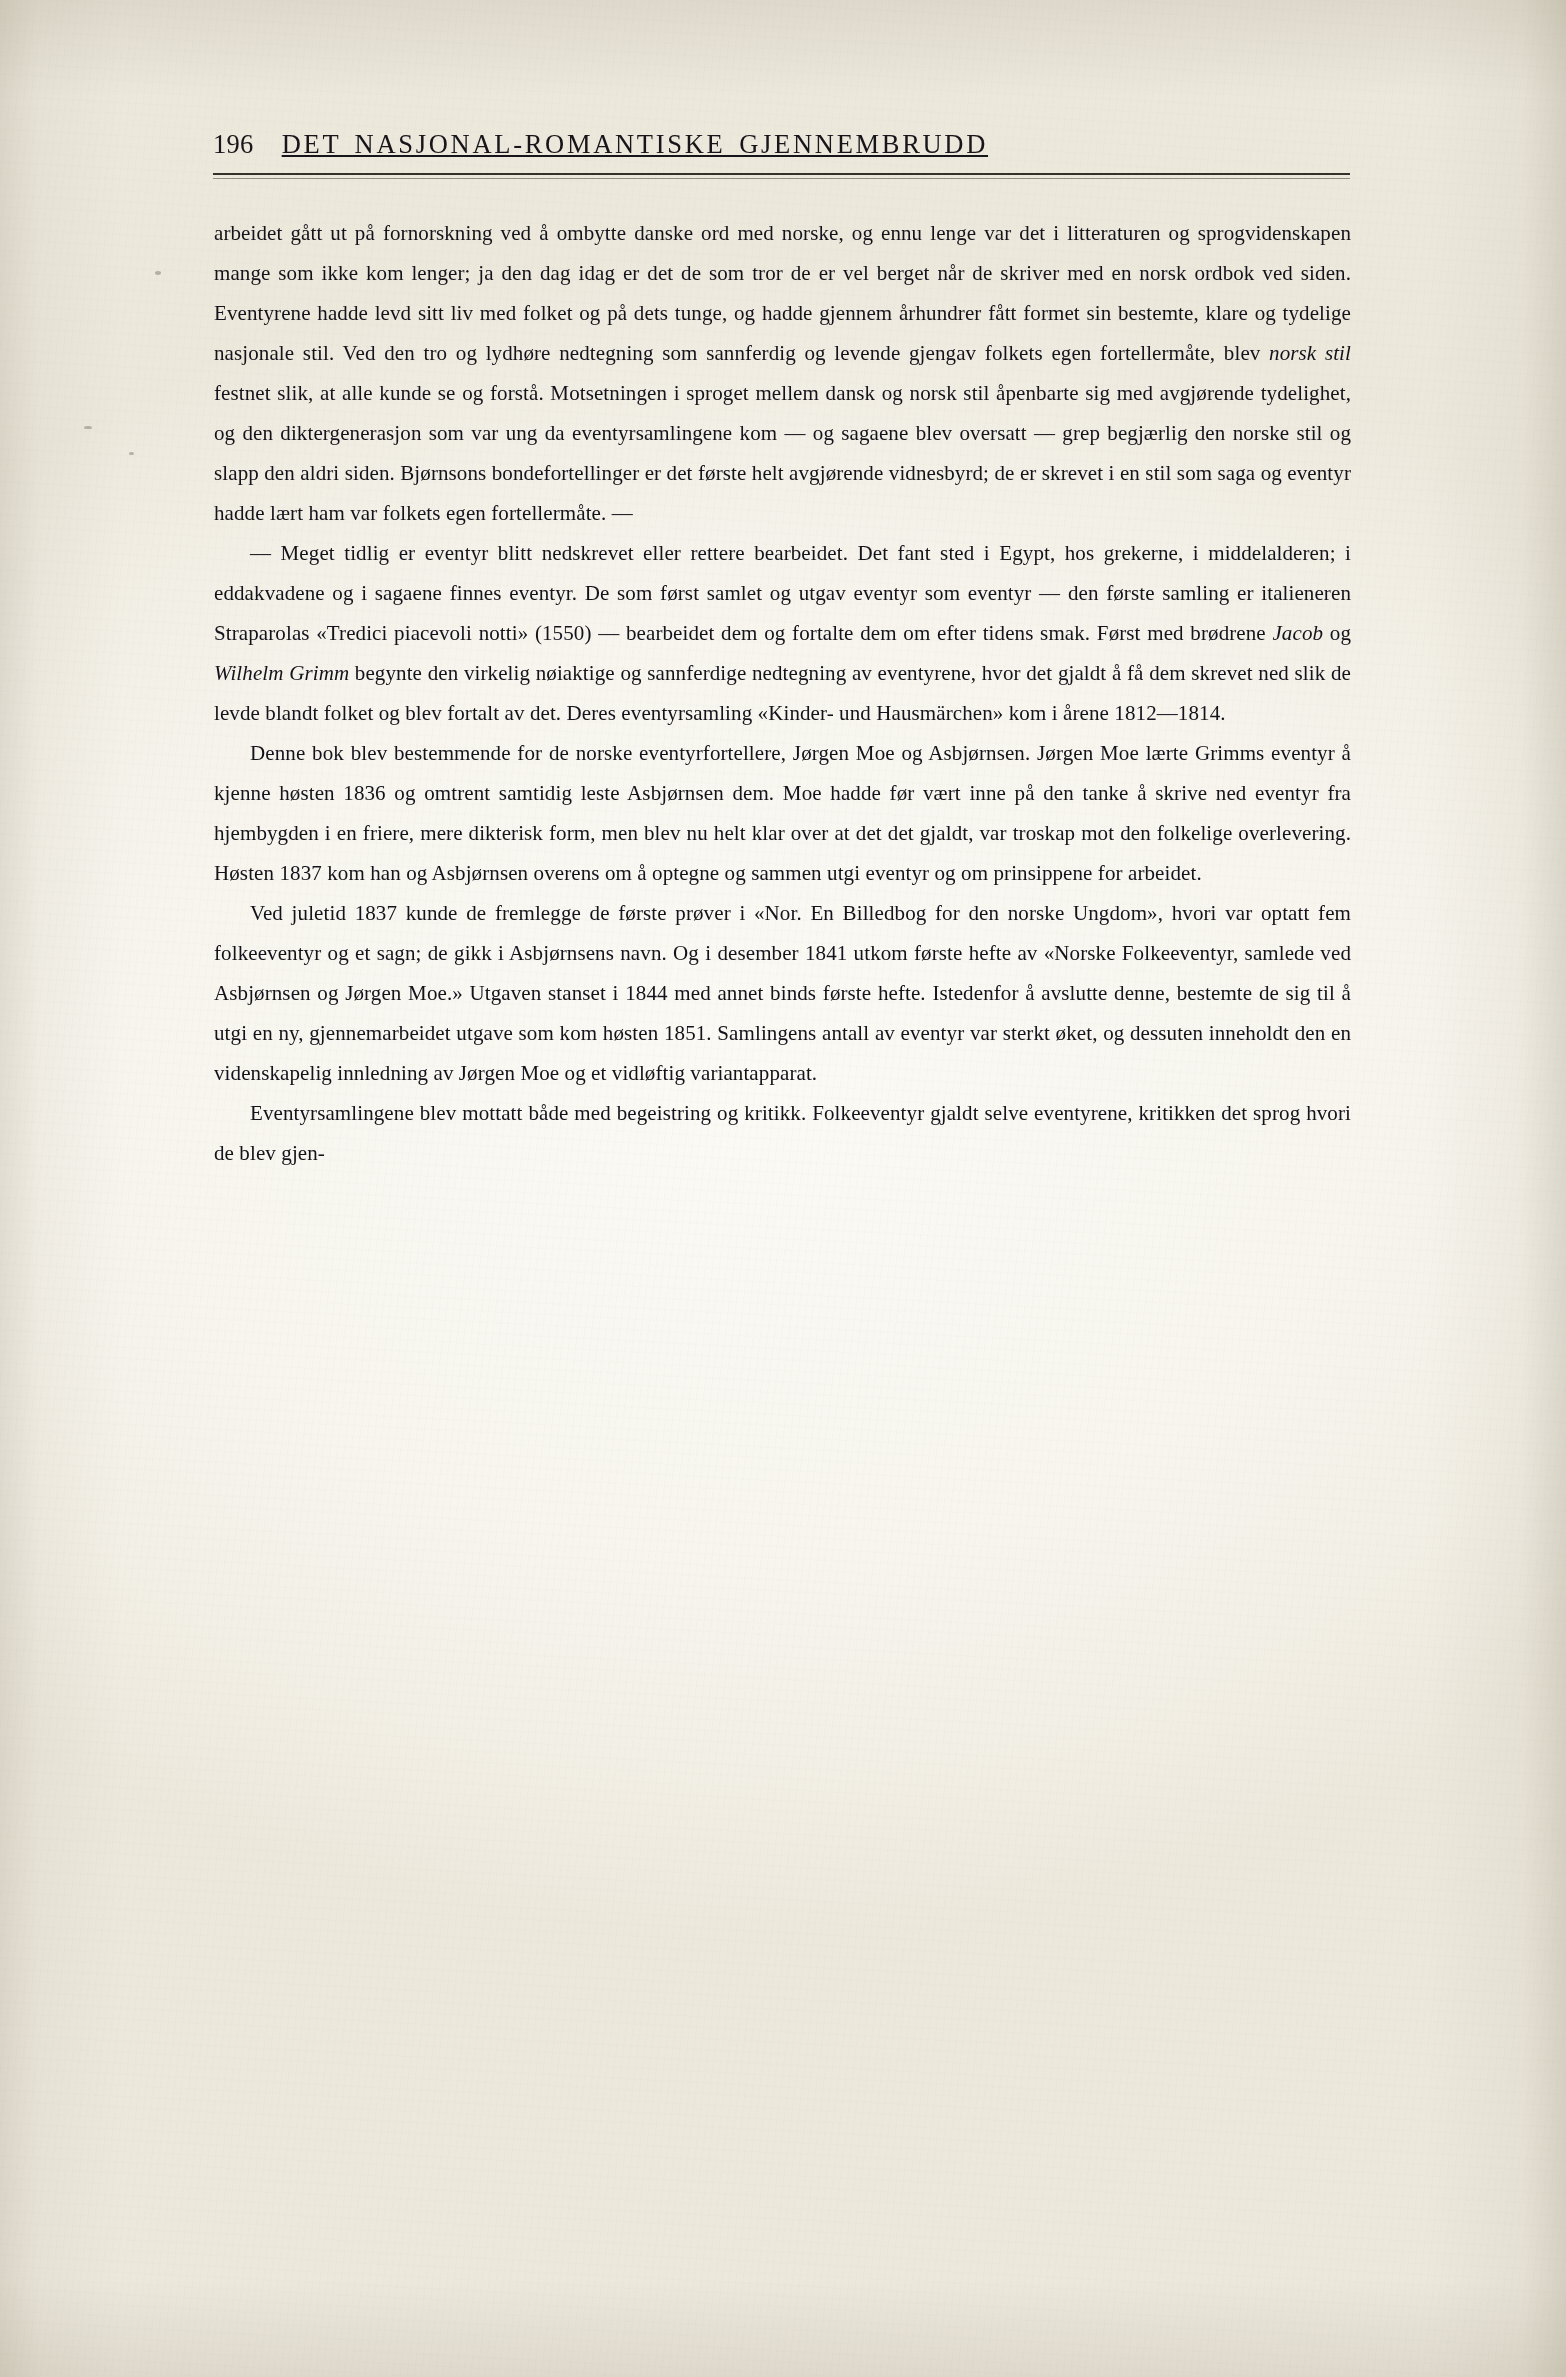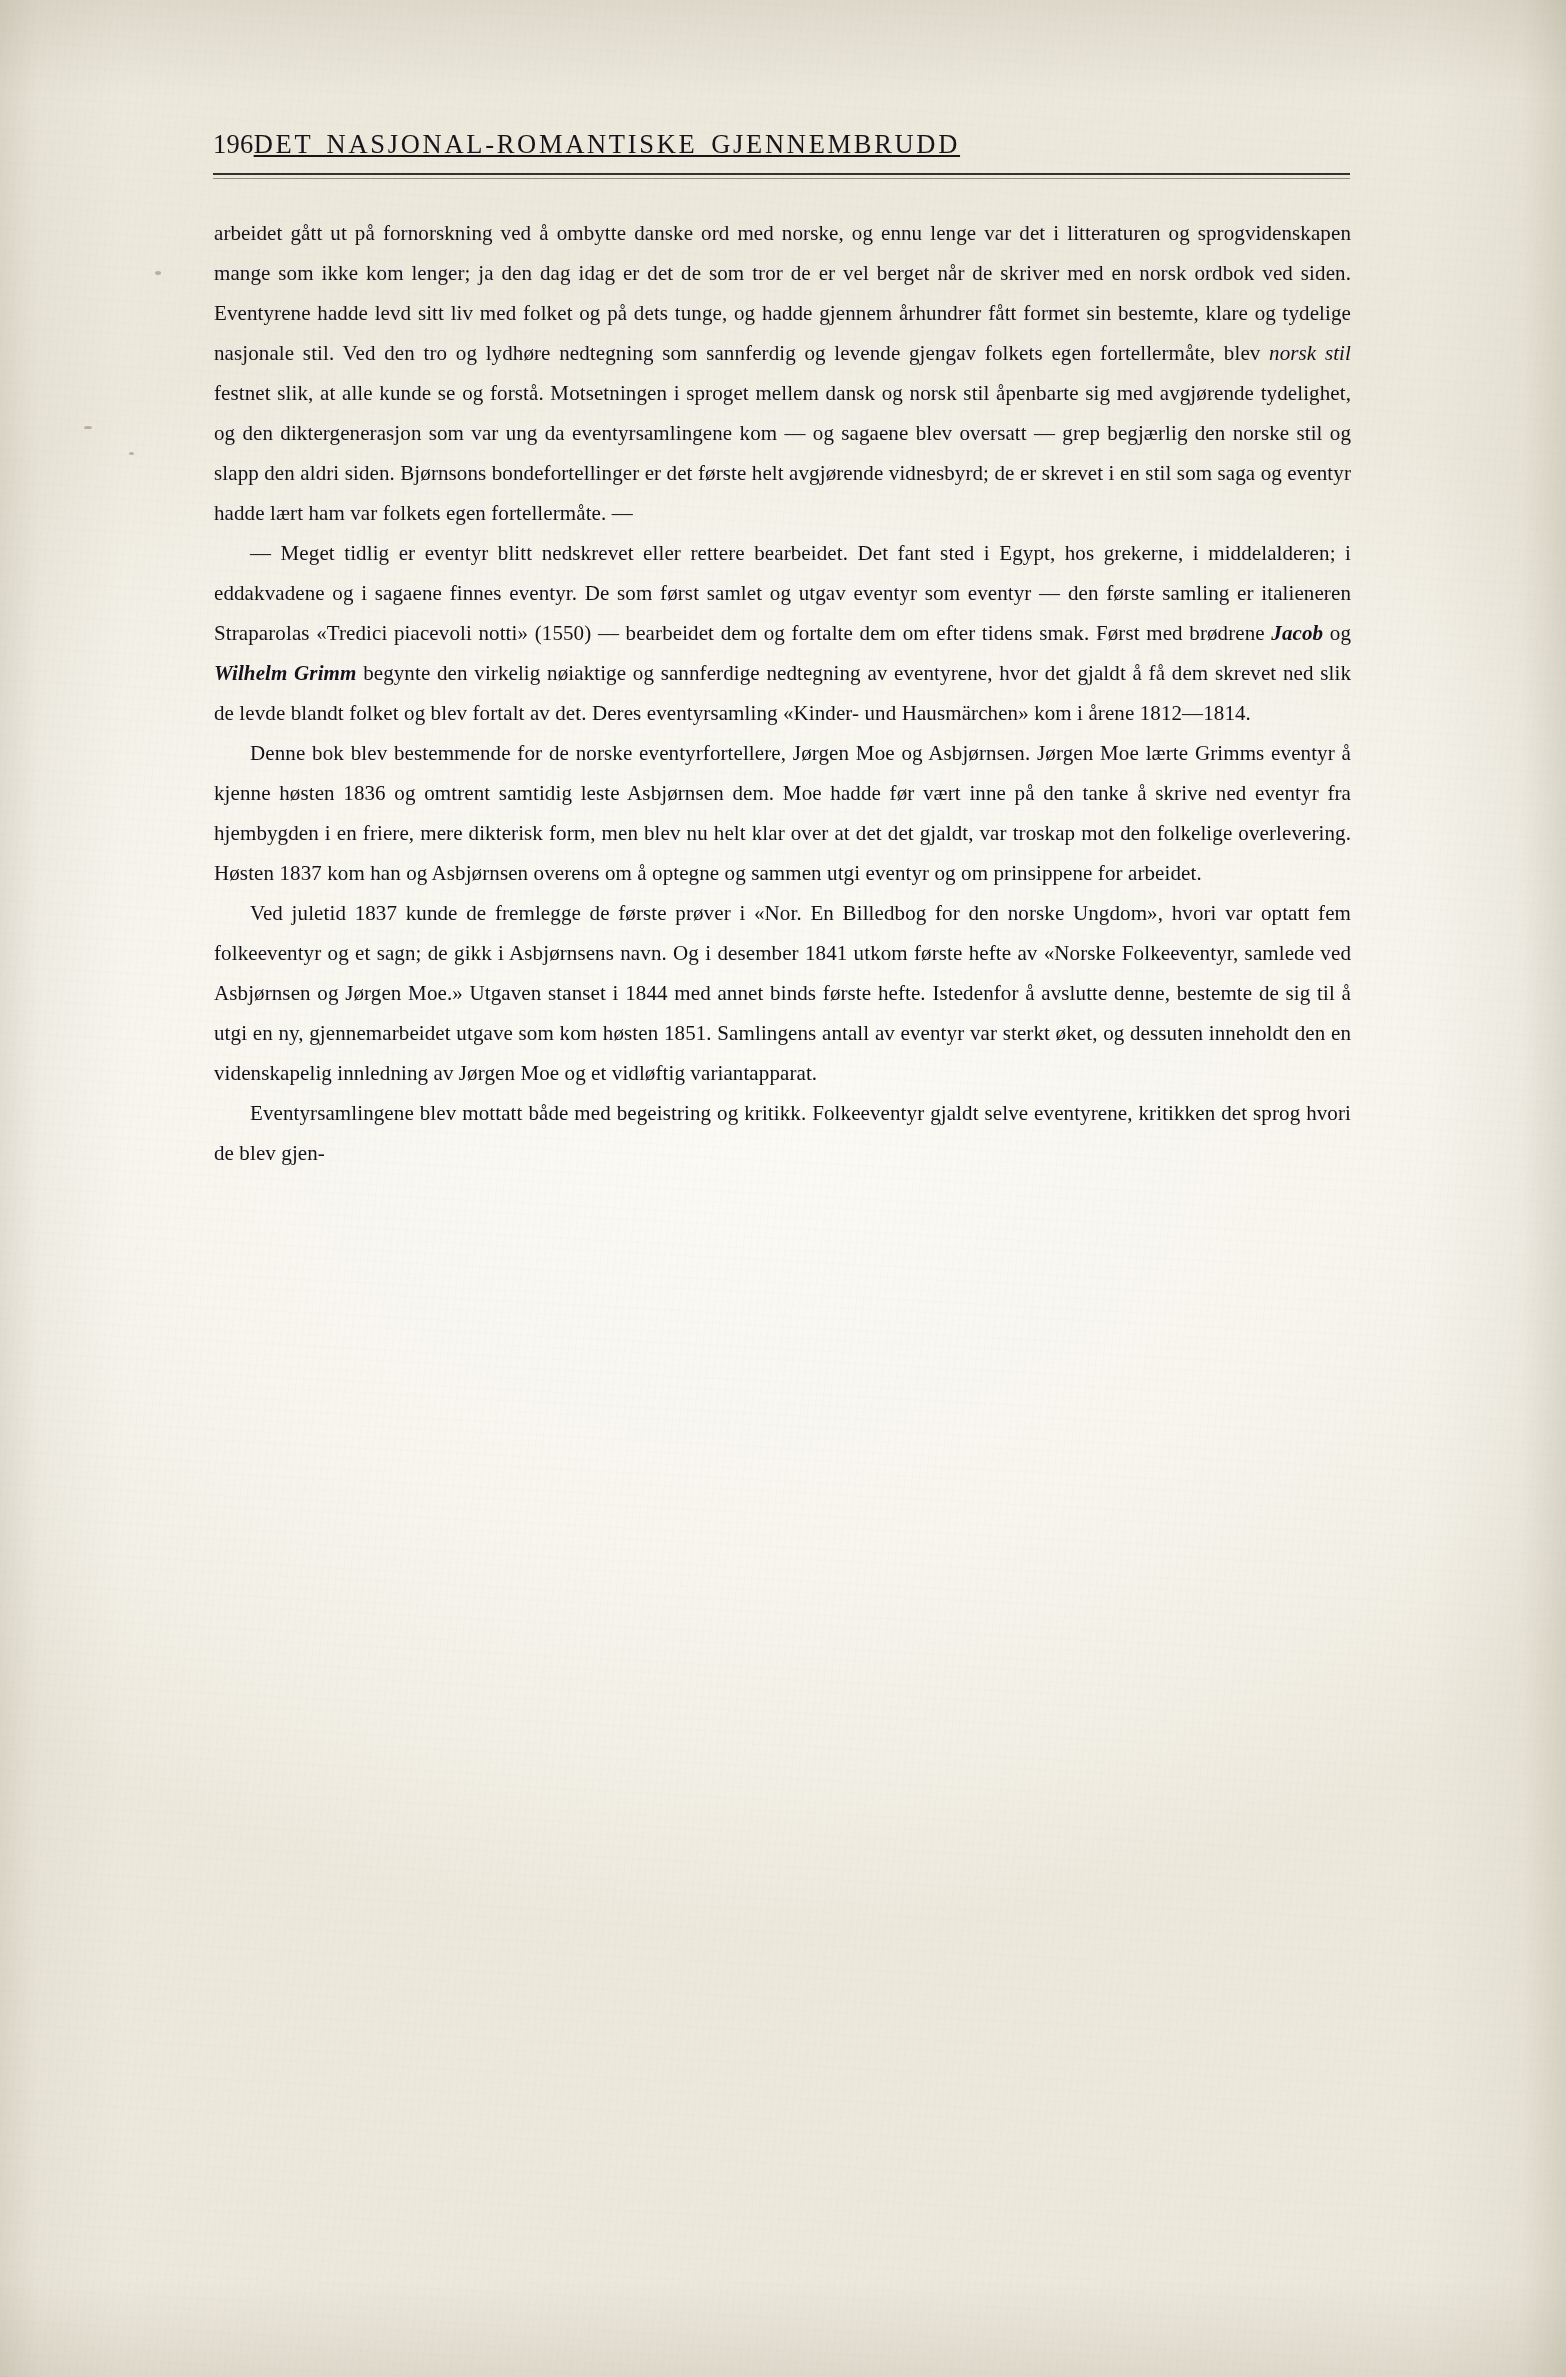--- a/index.html
+++ b/index.html
@@ -51,20 +51,21 @@
     z-index: 3;
   }
 
   .header {
     position: absolute;
     left: 213px;
     top: 129px;
     width: 1137px;
     display: flex;
     align-items: baseline;
+    gap: 28px;
   }
   .folio {
     font-size: 26.5px;
     color: #18161a;
     letter-spacing: 0.3px;
     font-family: "Liberation Serif", serif;
   }
   .running-title {
     font-size: 26.5px;
     color: #17151a;
@@ -107,21 +108,21 @@
     text-indent: 0;
   }
   .body-text p.indent {
     text-indent: 36px;
   }
   .body-text i {
     font-style: italic;
   }
   .body-text .bi {
     font-style: italic;
-    font-weight: 700;
+    font-weight: 400;
   }
 
   
   .speck {
     position: absolute;
     background: #8b8274;
     border-radius: 50%;
     opacity: 0.55;
     z-index: 4;
   }

